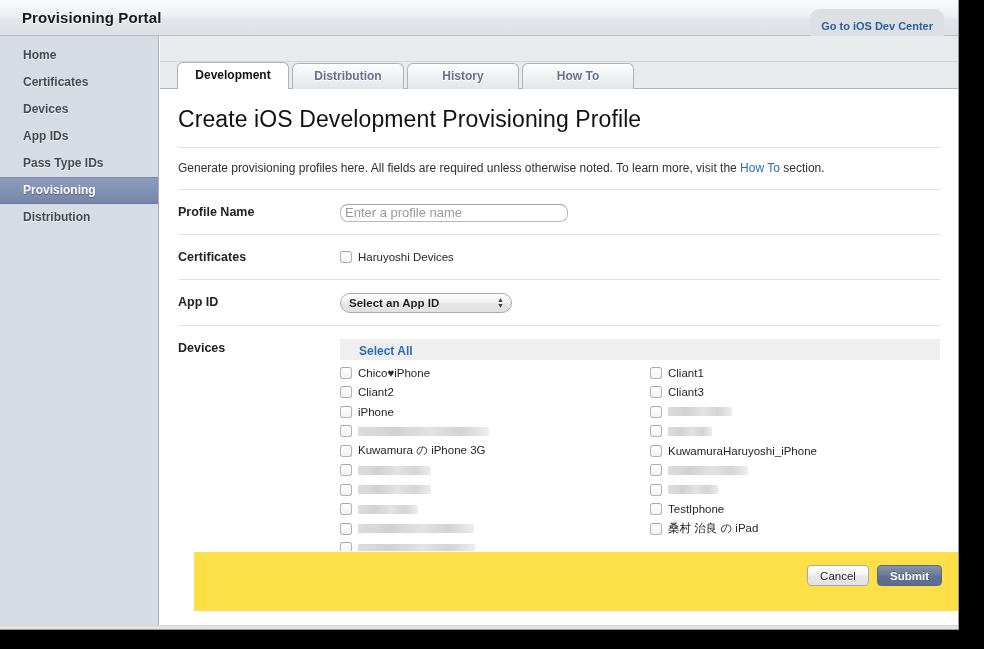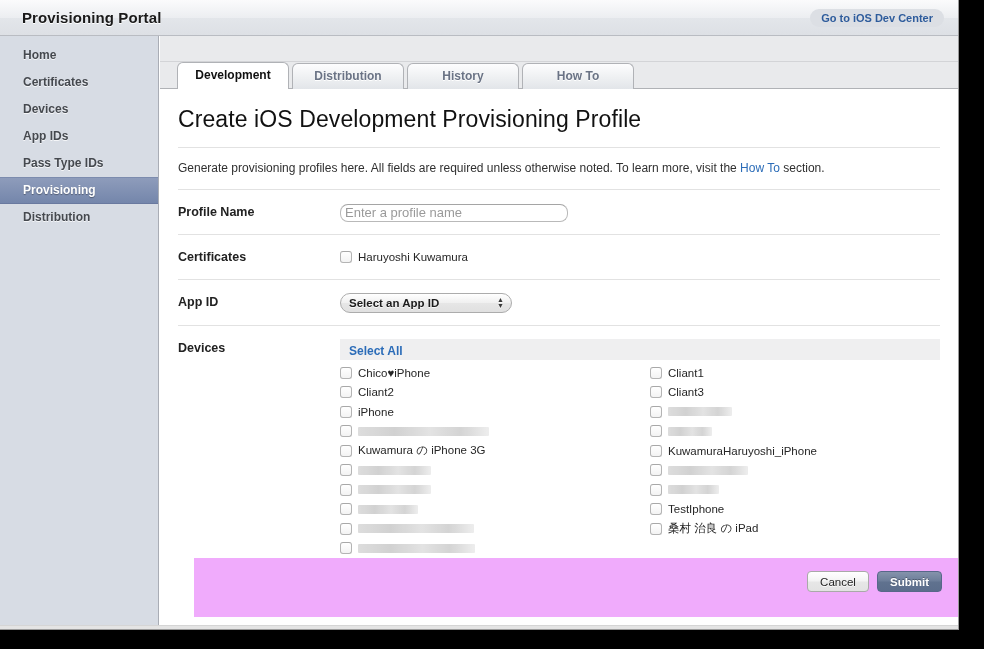--- a/index.html
+++ b/index.html
@@ -46,21 +46,21 @@
     color: #1a1a1a;
     letter-spacing: .1px;
     text-shadow: 0 1px 0 #ffffff;
   }
   .dev-center-link {
     position: absolute;
     right: 14px;
     top: 9px;
     height: 18px;
     line-height: 18px;
-    padding: 0 11px;
+    padding: 8px 11px;
     border-radius: 9px;
     background: #dcdfe4;
     color: #2e5c9c;
     font-size: 11px;
     font-weight: bold;
     text-decoration: none;
     white-space: nowrap;
     cursor: pointer;
   }
 
@@ -282,21 +282,21 @@
     text-align: center;
   }
 
   
   .devices-row { border-top: 1px solid #e2e2e2; padding: 13px 0 0 0; display: flex; }
   .devices-box { flex: 1; }
   .select-all-bar {
     background: #efeff0;
     height: 21px;
     line-height: 21px;
-    padding-left: 9px;
+    padding-left: 19px;
     box-sizing: border-box;
   }
   .select-all-bar a {
     font-size: 12px;
     font-weight: bold;
     color: #2b6cb8;
     text-decoration: none;
     cursor: pointer;
   }
   .device-grid {
@@ -320,23 +320,23 @@
     border-radius: 1px;
     opacity: .95;
     filter: blur(0.6px);
   }
 
   
   .footer {
     position: absolute;
     left: 160px;
     right: 0;
-    bottom: 12px;
+    bottom: 18px;
     height: 60px;
-    background: #f0abfc;
+    background: #fde047;
     border-top: 1px solid #ffffff;
     box-sizing: border-box;
     margin-left: 34px;
   }
   .footer-inner {
     position: absolute;
     right: 16px;
     top: 13px;
   }
   .btn {
@@ -417,21 +417,21 @@
           <div class="field-body">
             <input class="text-input" type="text" placeholder="Enter a profile name" style="">
           </div>
         </div>
 
         <div class="form-row">
           <div class="field-label">Certificates</div>
           <div class="field-body" id="cert-list">
               <div class="cb-line device-item">
                 <span class="cbox"></span>
-                <span>Haruyoshi Kuwamura</span>
+                <span>Haruyoshi Devices</span>
               </div>
             </div>
         </div>
 
         <div class="form-row">
           <div class="field-label">App ID</div>
           <div class="field-body">
             <div class="select-box">
               <span>Select an App ID</span>
               <span class="stepper">▲<br>▼</span>

